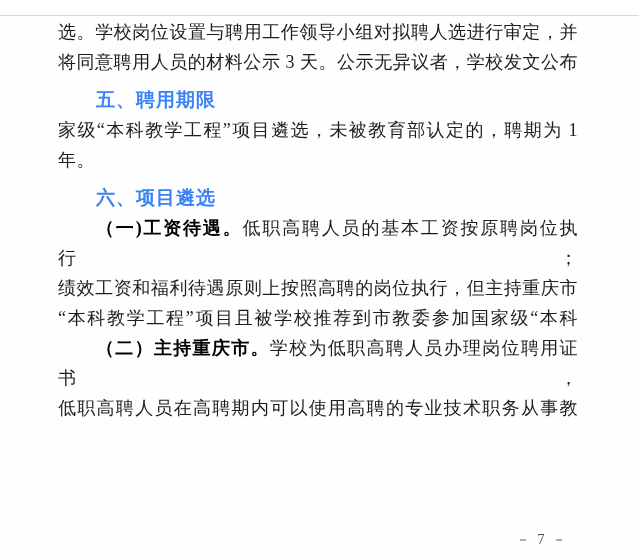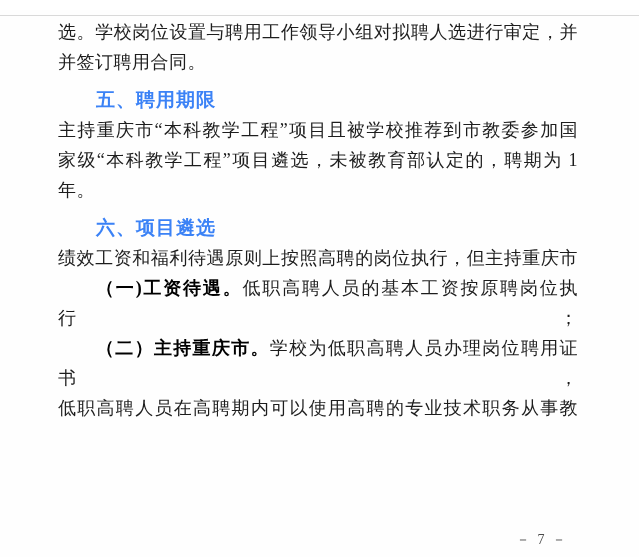--- a/index.html
+++ b/index.html
@@ -71,33 +71,33 @@
 </head>
 <body>
 
 <div class="page">
 
   <div class="top-rule"></div>
 
   <div class="content">
 
     <div class="line j">选。学校岗位设置与聘用工作领导小组对拟聘人选进行审定，并</div>
-    <div class="line">并签订聘用合同。</div>
+    <div class="line j">将同意聘用人员的材料公示 3 天。公示无异议者，学校发文公布</div>
 
     <div class="heading">五、聘用期限</div>
-    <div class="line j">主持重庆市“本科教学工程”项目且被学校推荐到市教委参加国</div>
     <div class="line j">家级“本科教学工程”项目遴选，未被教育部认定的，聘期为 1</div>
     <div class="line">年。</div>
 
     <div class="heading">六、项目遴选</div>
 
-    <div class="line j">绩效工资和福利待遇原则上按照高聘的岗位执行，但主持重庆市</div>
     <div class="line j indent">
       <span class="bold">（一)工资待遇。</span><span>低职高聘人员的基本工资按原聘岗位执行；</span>
     </div>
+    <div class="line j">绩效工资和福利待遇原则上按照高聘的岗位执行，但主持重庆市</div>
+    <div class="line j">“本科教学工程”项目且被学校推荐到市教委参加国家级“本科</div>
 
     <div class="line j indent">
       <span class="bold">（二）主持重庆市。</span><span>学校为低职高聘人员办理岗位聘用证书，</span>
     </div>
     <div class="line j">低职高聘人员在高聘期内可以使用高聘的专业技术职务从事教</div>
 
   </div>
 
   <div class="page-number">－ 7 －</div>
 

